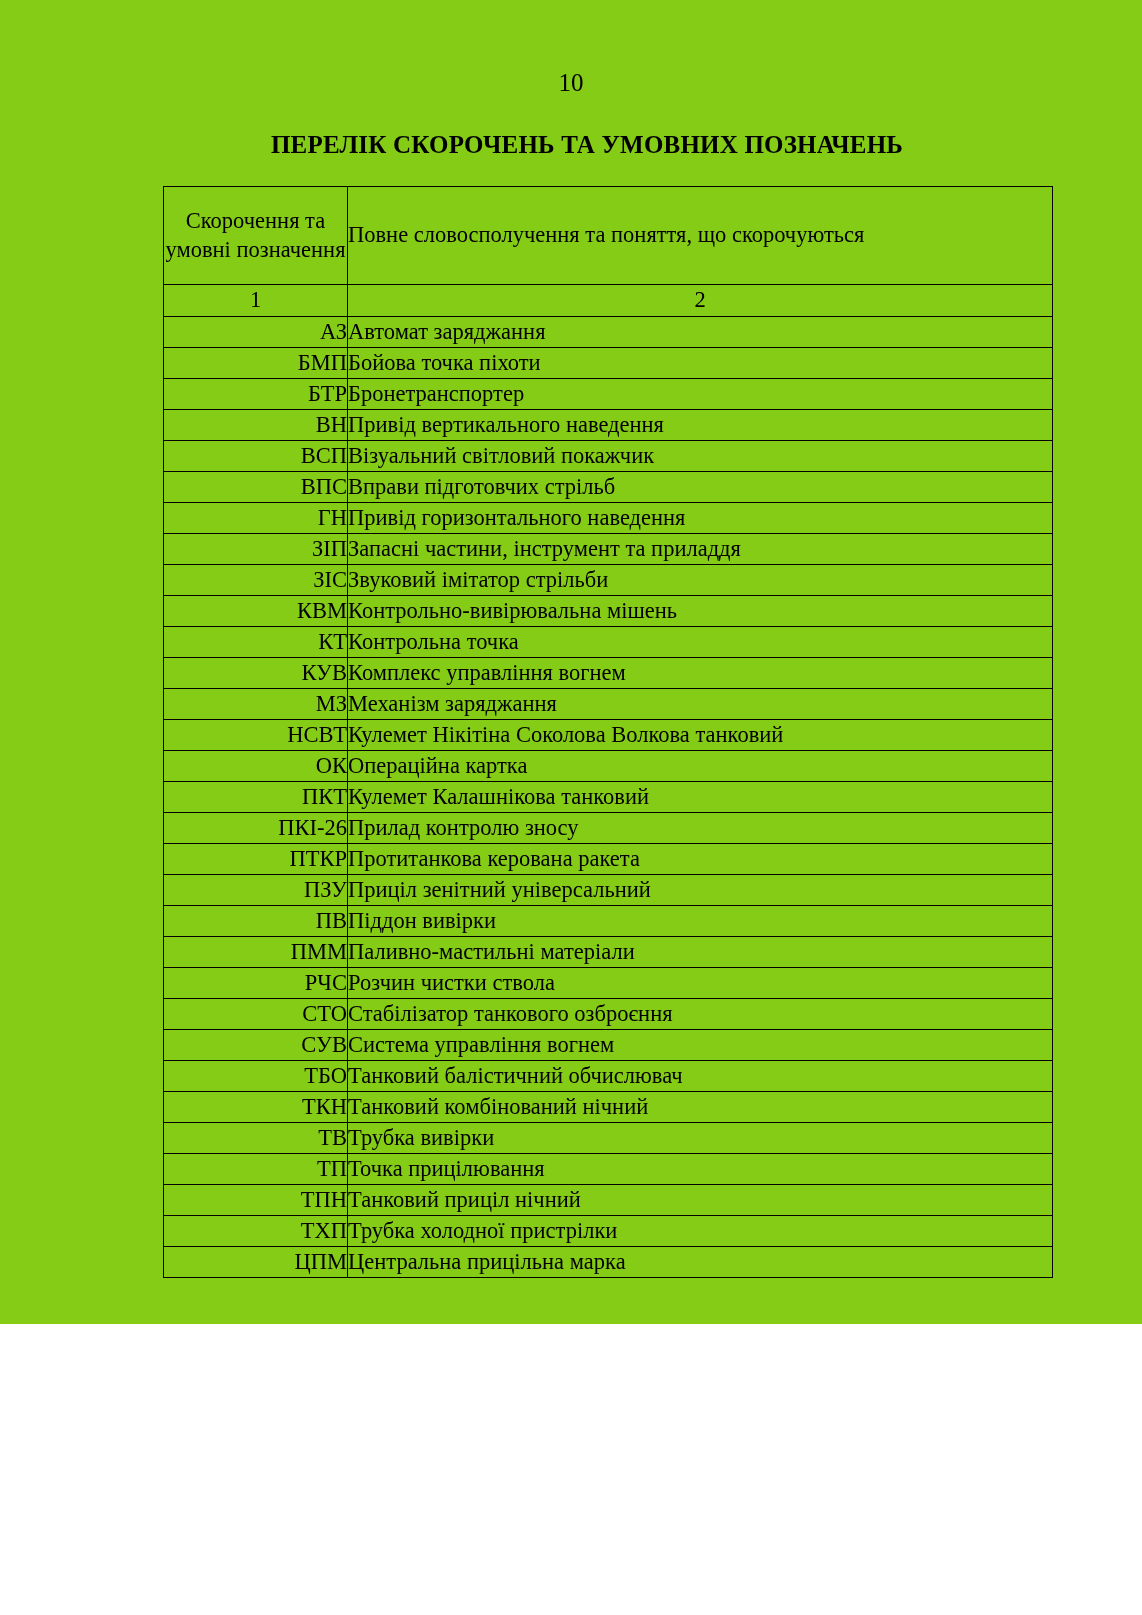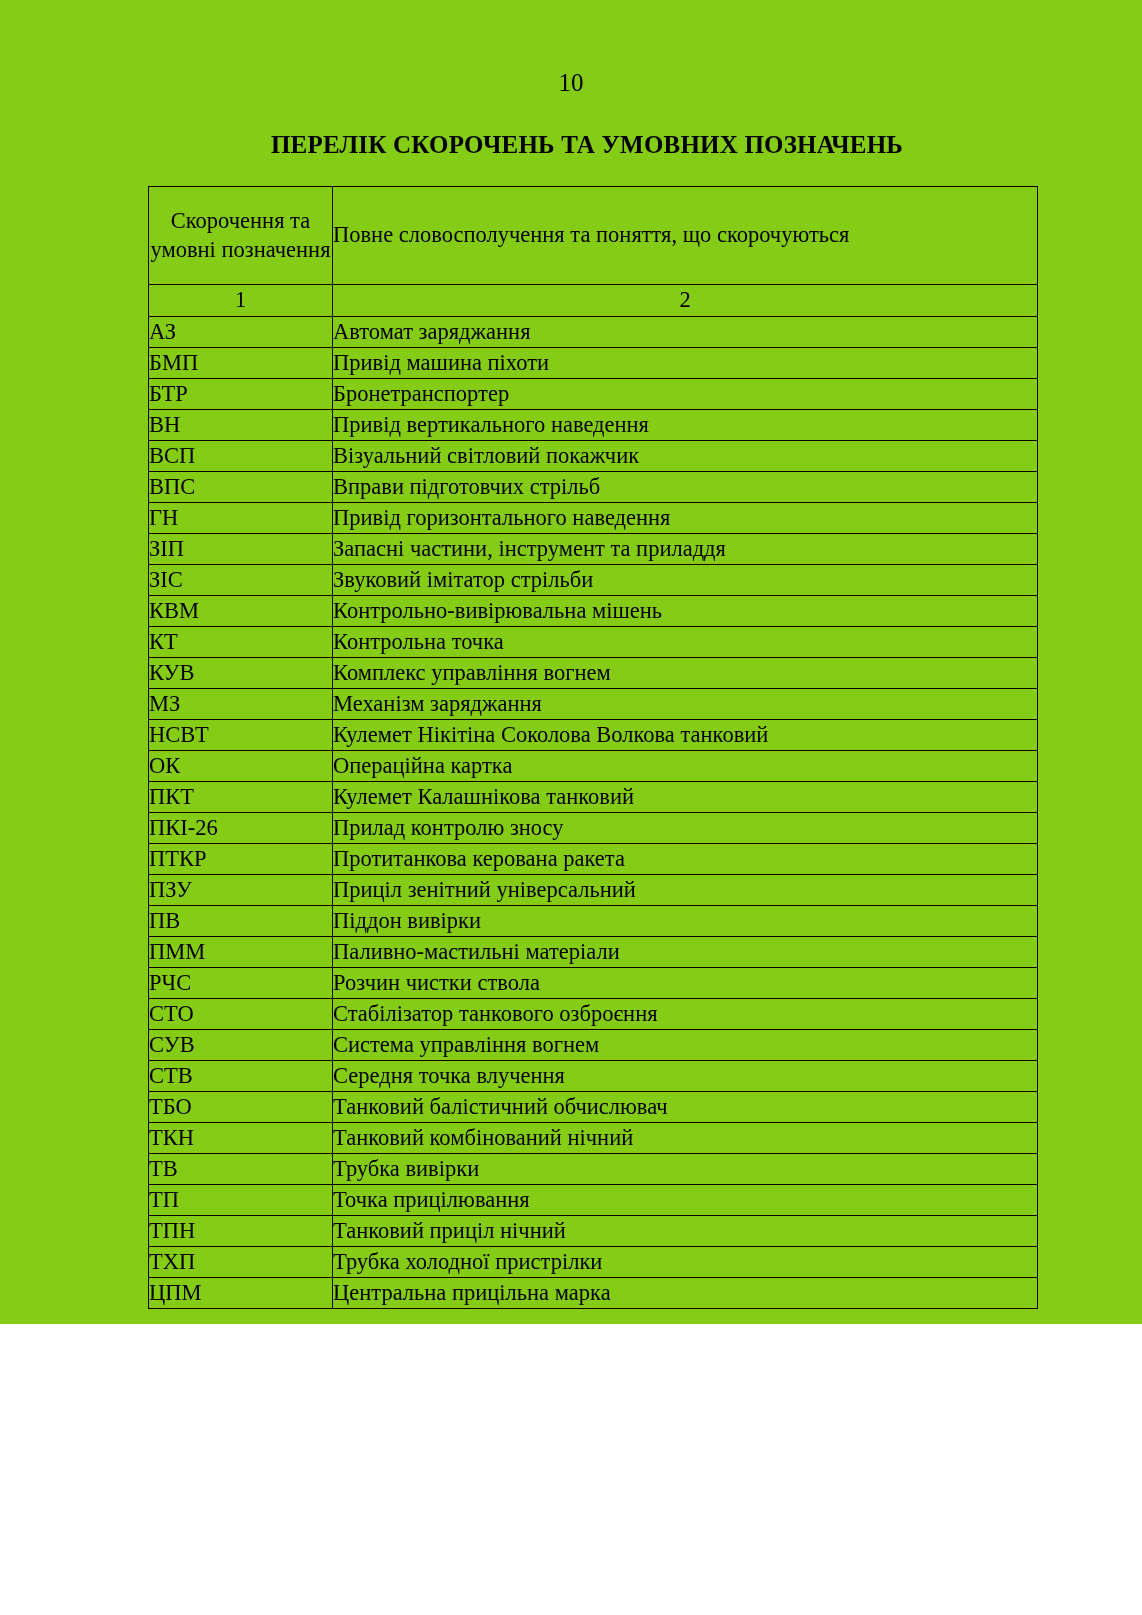--- a/index.html
+++ b/index.html
@@ -33,21 +33,21 @@
     text-align: center;
     font-size: 25px;
     font-weight: bold;
     letter-spacing: 0.2px;
     line-height: 1;
     margin-left: 16px;
   }
   .abbrev-table {
     position: absolute;
     top: 186px;
-    left: 148px;
+    left: 163px;
     width: 889px;
     border-collapse: collapse;
     table-layout: fixed;
   }
   .abbrev-table col.c-abbr { width: 184px; }
   .abbrev-table col.c-full { width: 705px; }
   .abbrev-table td,
   .abbrev-table th {
     border: 1.6px solid #000000;
     padding: 0;
@@ -66,21 +66,21 @@
     padding: 0 10px;
   }
   .numrow td {
     height: 31px;
     text-align: center;
   }
   .data-row td {
     height: 30px;
   }
   .cell-abbr {
-    text-align: left;
+    text-align: right;
     padding: 0 4px;
   }
   .cell-full {
     text-align: left;
     padding-left: 9px;
     margin-top: 20px;
   }
 </style>
 </head>
 <body>
@@ -106,21 +106,21 @@
         <td>2</td>
       </tr>
     </thead>
     <tbody id="table-body">
         <tr class="data-row">
           <td class="cell-abbr">АЗ</td>
           <td class="cell-full">Автомат заряджання</td>
         </tr>
         <tr class="data-row">
           <td class="cell-abbr">БМП</td>
-          <td class="cell-full">Привід машина піхоти</td>
+          <td class="cell-full">Бойова точка піхоти</td>
         </tr>
         <tr class="data-row">
           <td class="cell-abbr">БТР</td>
           <td class="cell-full">Бронетранспортер</td>
         </tr>
         <tr class="data-row">
           <td class="cell-abbr">ВН</td>
           <td class="cell-full">Привід вертикального наведення</td>
         </tr>
         <tr class="data-row">
@@ -197,24 +197,20 @@
         </tr>
         <tr class="data-row">
           <td class="cell-abbr">СТО</td>
           <td class="cell-full">Стабілізатор танкового озброєння</td>
         </tr>
         <tr class="data-row">
           <td class="cell-abbr">СУВ</td>
           <td class="cell-full">Система управління вогнем</td>
         </tr>
         <tr class="data-row">
-          <td class="cell-abbr">СТВ</td>
-          <td class="cell-full">Середня точка влучення</td>
-        </tr>
-        <tr class="data-row">
           <td class="cell-abbr">ТБО</td>
           <td class="cell-full">Танковий балістичний обчислювач</td>
         </tr>
         <tr class="data-row">
           <td class="cell-abbr">ТКН</td>
           <td class="cell-full">Танковий комбінований нічний</td>
         </tr>
         <tr class="data-row">
           <td class="cell-abbr">ТВ</td>
           <td class="cell-full">Трубка вивірки</td>

